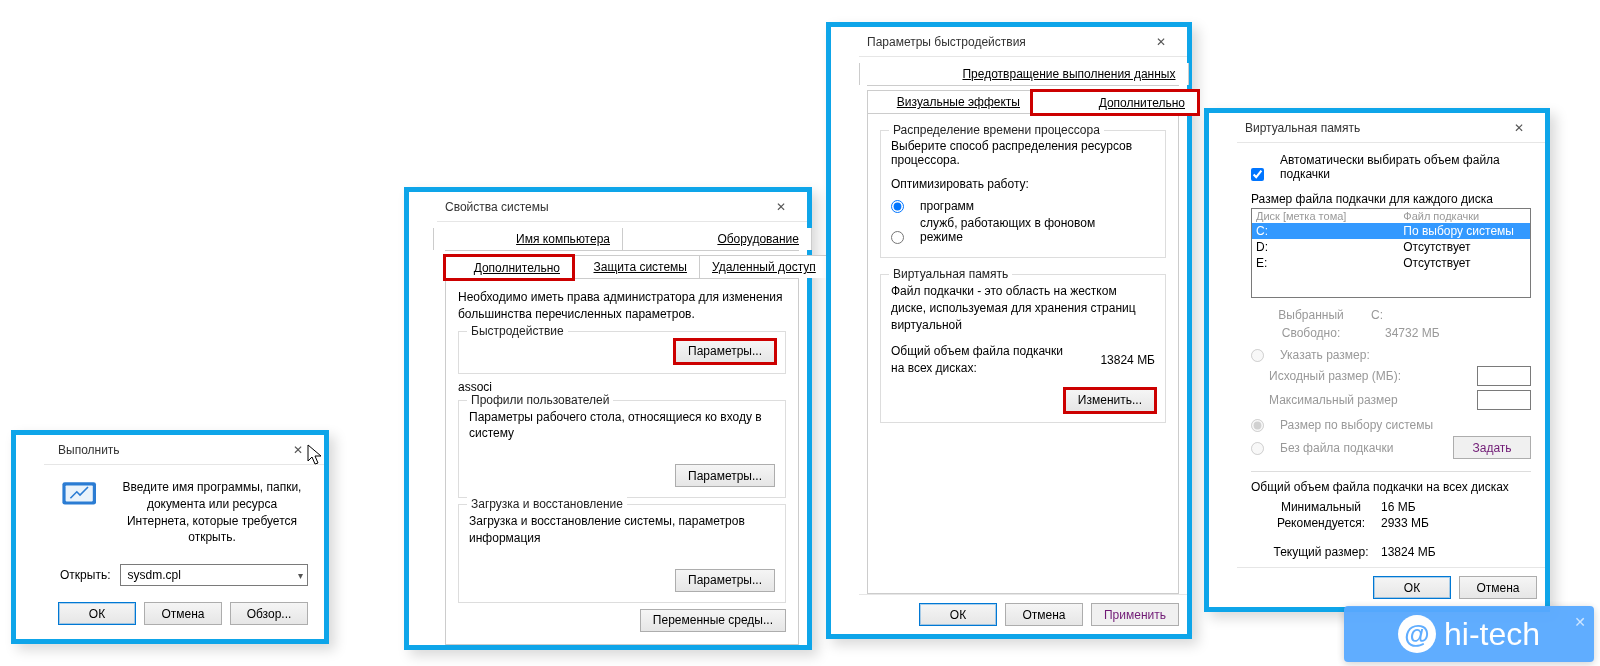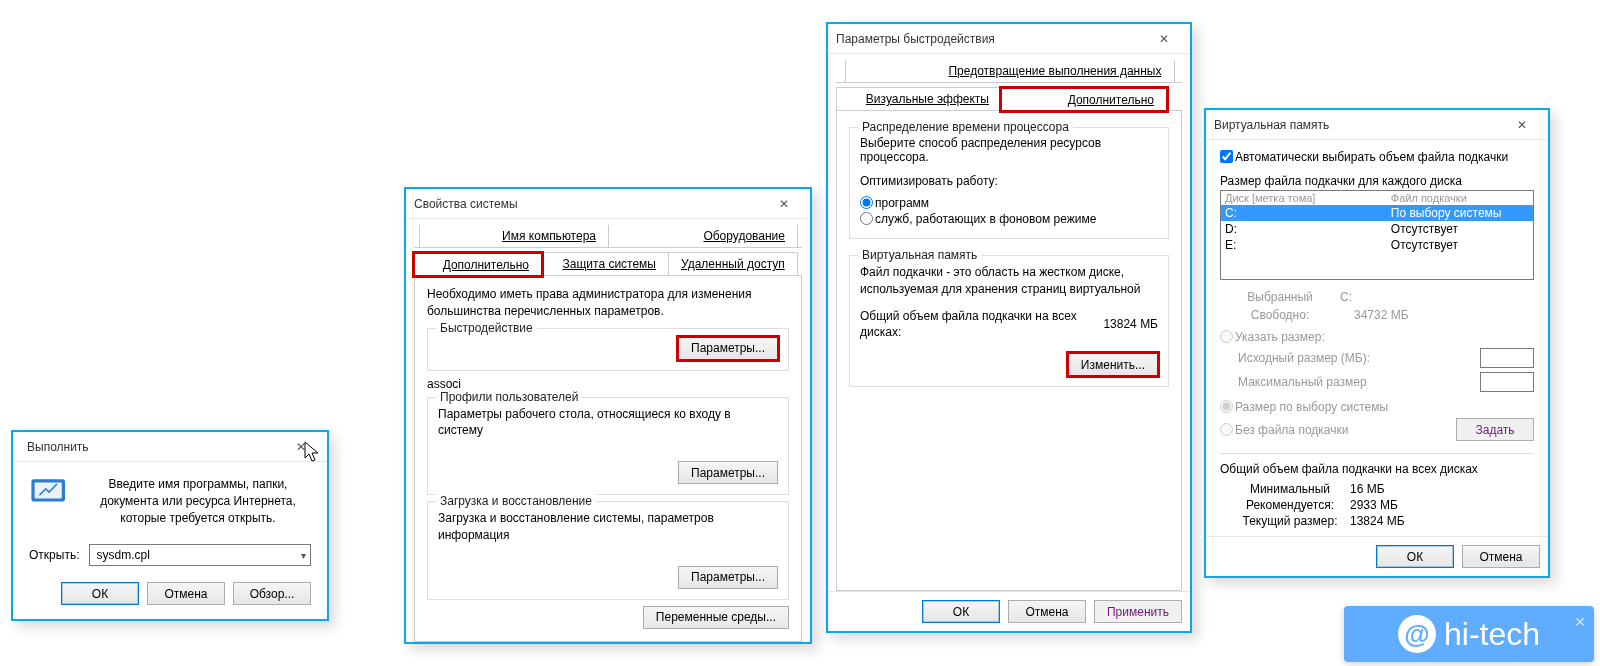--- a/index.html
+++ b/index.html
@@ -8,22 +8,23 @@
     width:1600px; height:666px;
     font-family: "Segoe UI", Tahoma, sans-serif;
     font-size:12px;
     color:#000;
     background:#fff;
     position:relative;
   }
   .window {
     position:absolute;
     background:#fff;
-    border:2px solid #0ea5e9;
+    border:5px solid #0ea5e9;
     box-shadow:6px 6px 12px rgba(0,0,0,.15);
+    padding-left:28px;
   }
   .titlebar {
     display:flex; align-items:center; justify-content:space-between;
     height:30px; padding:0 8px;
     border-bottom:1px solid #e6e6e6;
     color:#333;
   }
   .titlebar .title { flex:1; white-space:nowrap; overflow:hidden; }
   .titlebar .close {
     width:36px; height:100%;
@@ -76,21 +77,21 @@
     background:#fff; font:inherit;
     display:flex; align-items:center; justify-content:space-between;
   }
   .chev { color:#555; font-size:10px; }
   .cursor {
     position:absolute;
     pointer-events:none;
   }
   .cursor svg { width:18px; height:24px; }
   .radio, .check {
-    display:inline-flex; align-items:flex-start; gap:2px;
+    display:inline-flex; align-items:flex-end; gap:16px;
     margin-right:14px;
   }
   .radio input, .check input { margin:0; }
   .label-dim { color:#999; }
   .pathbox { border:1px solid #7a7a7a; height:20px; width:54px; background:#fff; }
   .drive-list {
     border:1px solid #7a7a7a; height:90px; overflow:hidden;
     font-family:inherit; background:#fff;
   }
   .drive-list .hdr {
@@ -344,21 +345,21 @@
     <div style="border-top:1px solid #ddd;margin-top:12px;padding-top:8px;">
       <div style="margin-bottom:6px;">Общий объем файла подкачки на всех дисках</div>
       <div class="kv" style="padding-left:10px;margin-top:2px;">
         <span>Минимальный</span>
         <span>16 МБ</span>
       </div>
       <div class="kv" style="padding-left:10px;margin-top:2px;">
         <span>Рекомендуется:</span>
         <span>2933 МБ</span>
       </div>
-      <div class="kv" style="padding-left:10px;margin-top:2px;">
+      <div class="kv" style="padding-left:10px;margin-top:15px;">
         <span>Текущий размер:</span>
         <span>13824 МБ</span>
       </div>
     </div>
   </div>
   <div class="footer">
     <button class="btn default">ОК</button>
     <button class="btn">Отмена</button>
   </div>
 </div>

